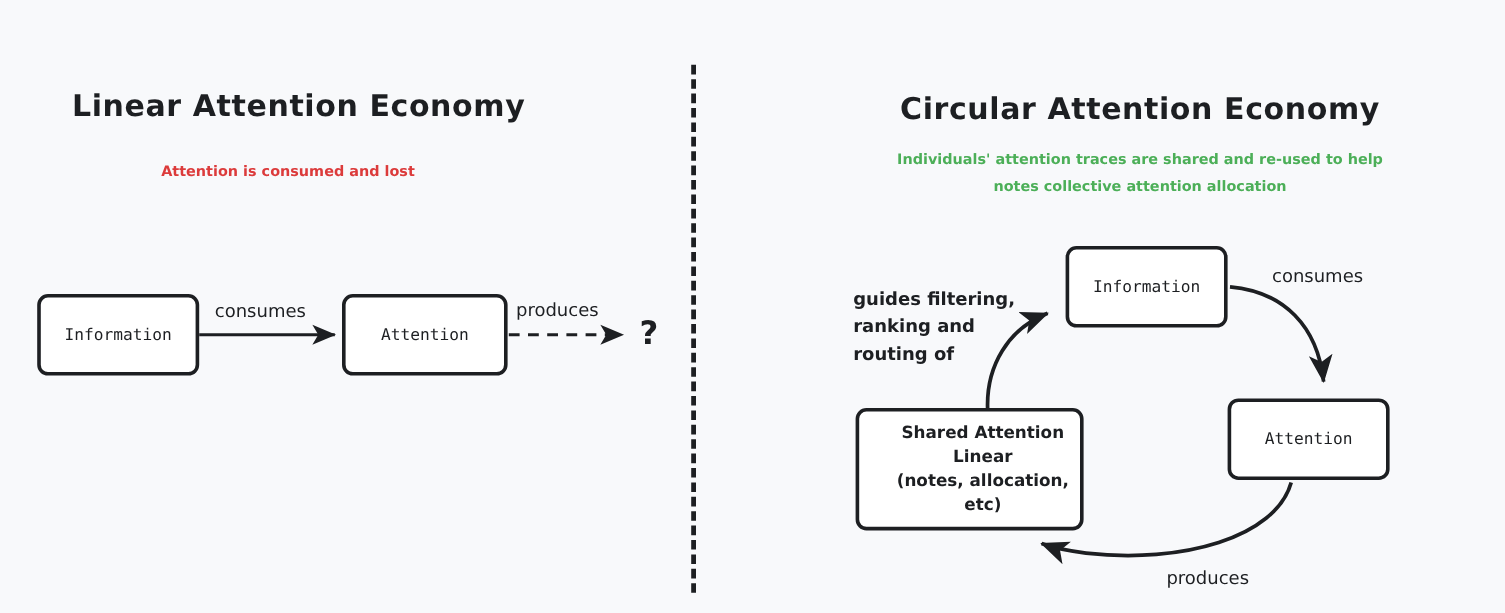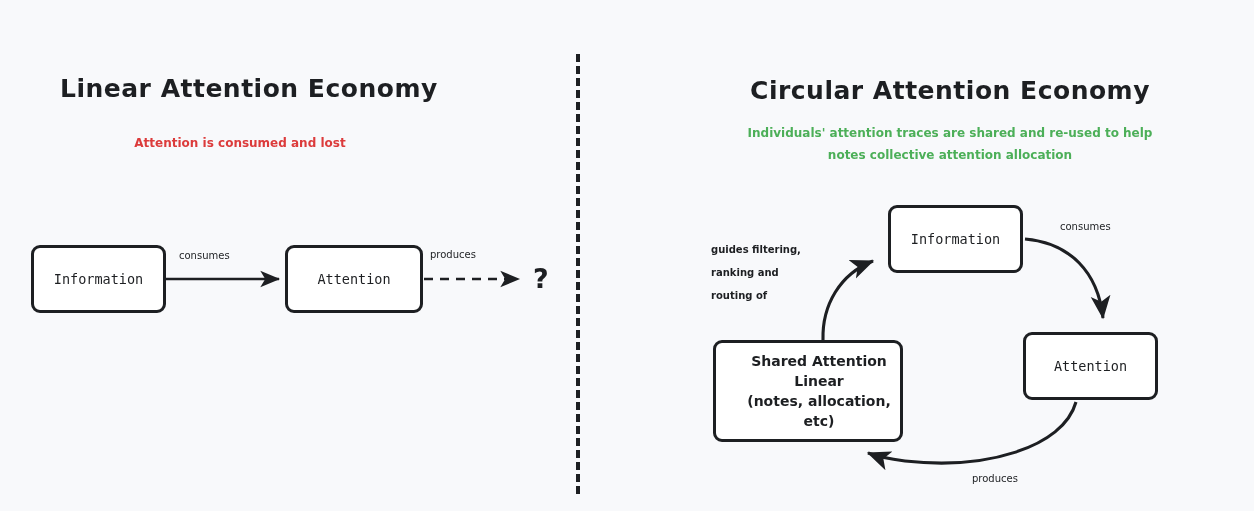--- a/index.html
+++ b/index.html
@@ -68,21 +68,21 @@
     font-family: "DejaVu Sans", sans-serif;
     font-weight: bold;
     font-size: 14px;
     line-height: 20px;
     padding-left: 28px;
   }
 
   .edge-label {
     position: absolute;
     font-family: "DejaVu Sans", sans-serif;
-    font-size: 10px;
+    font-size: 15px;
     color: #1d1f22;
     white-space: nowrap;
   }
   .edge-label.multi {
     white-space: normal;
     line-height: 23px;
   }
   .qmark {
     position: absolute;
     font-family: "DejaVu Sans", sans-serif;

